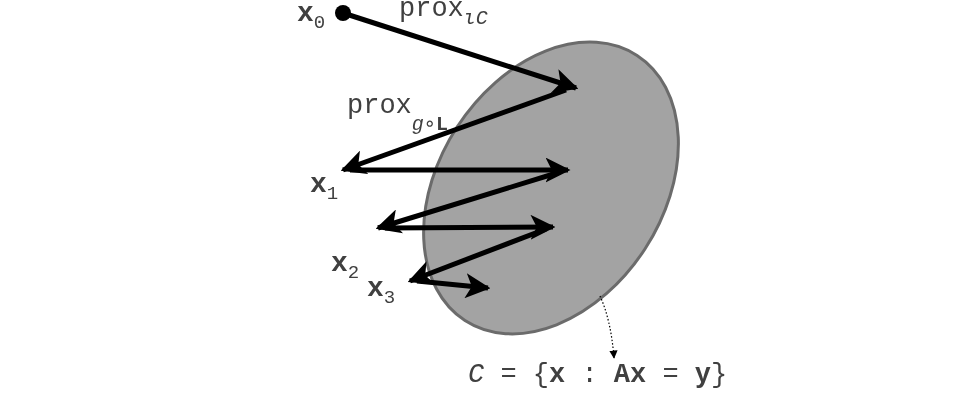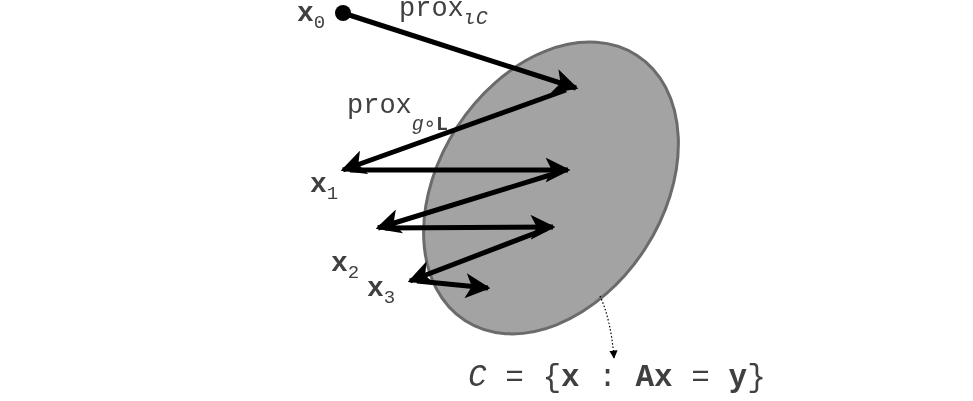--- a/index.html
+++ b/index.html
@@ -11,21 +11,21 @@
       color: #404040;
       white-space: nowrap;
       line-height: 1;
     }
     .bold { font-weight: bold; }
     .sub { font-size: 19px; position: relative; top: 7px; font-weight: normal; }
     .subi { font-size: 20px; position: relative; top: 8px; font-style: italic; }
     .ital { font-style: italic; }
     .xlabel { font-size: 28px; }
     .prox { font-size: 27px; }
-    .setdef { font-size: 31px; }
+    .setdef { font-size: 27px; }
   </style>
 </head>
 <body>
 
 <svg id="canvas" viewBox="0 0 973 401" xmlns="http://www.w3.org/2000/svg">
   <defs>
     <marker id="ah" viewBox="0 0 10 10" refX="9" refY="5" markerWidth="5" markerHeight="5" orient="auto-start-reverse" markerUnits="strokeWidth">
       <path d="M0,0 L10,5 L0,10 L2.5,5 z" fill="#000"></path>
     </marker>
     <marker id="ahsmall" viewBox="0 0 10 10" refX="9" refY="5" markerWidth="7" markerHeight="7" orient="auto" markerUnits="strokeWidth">

